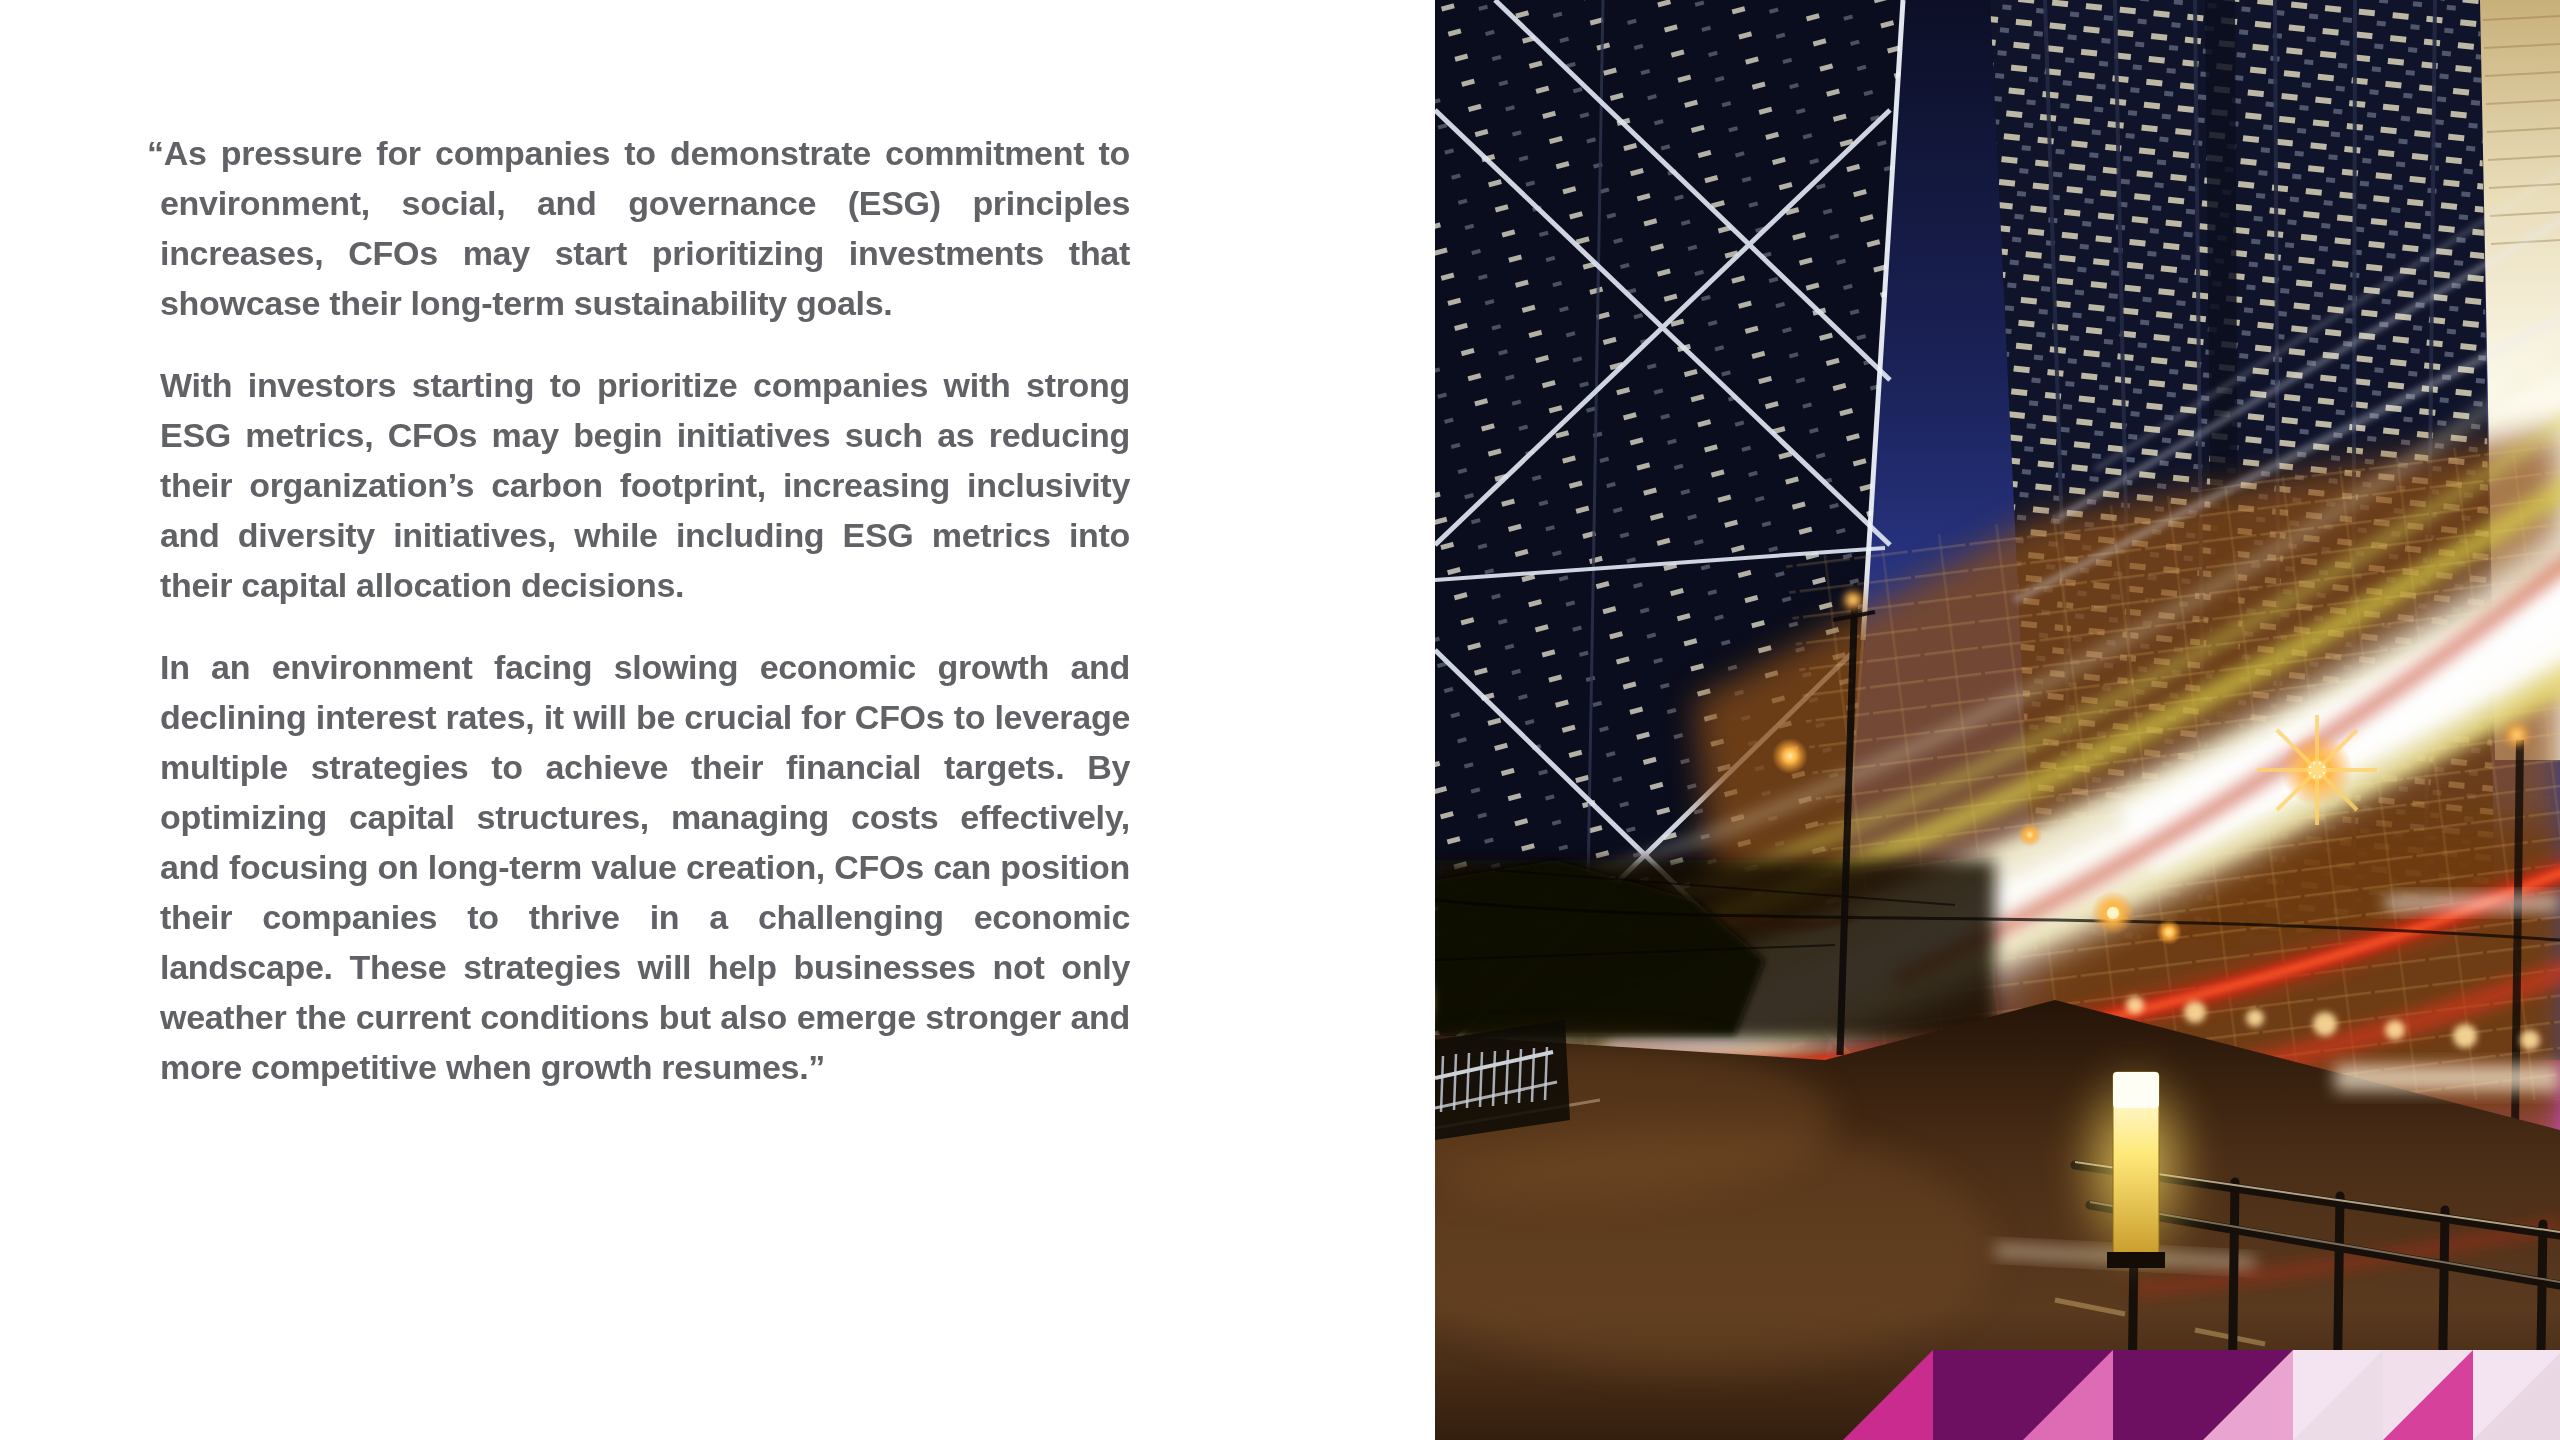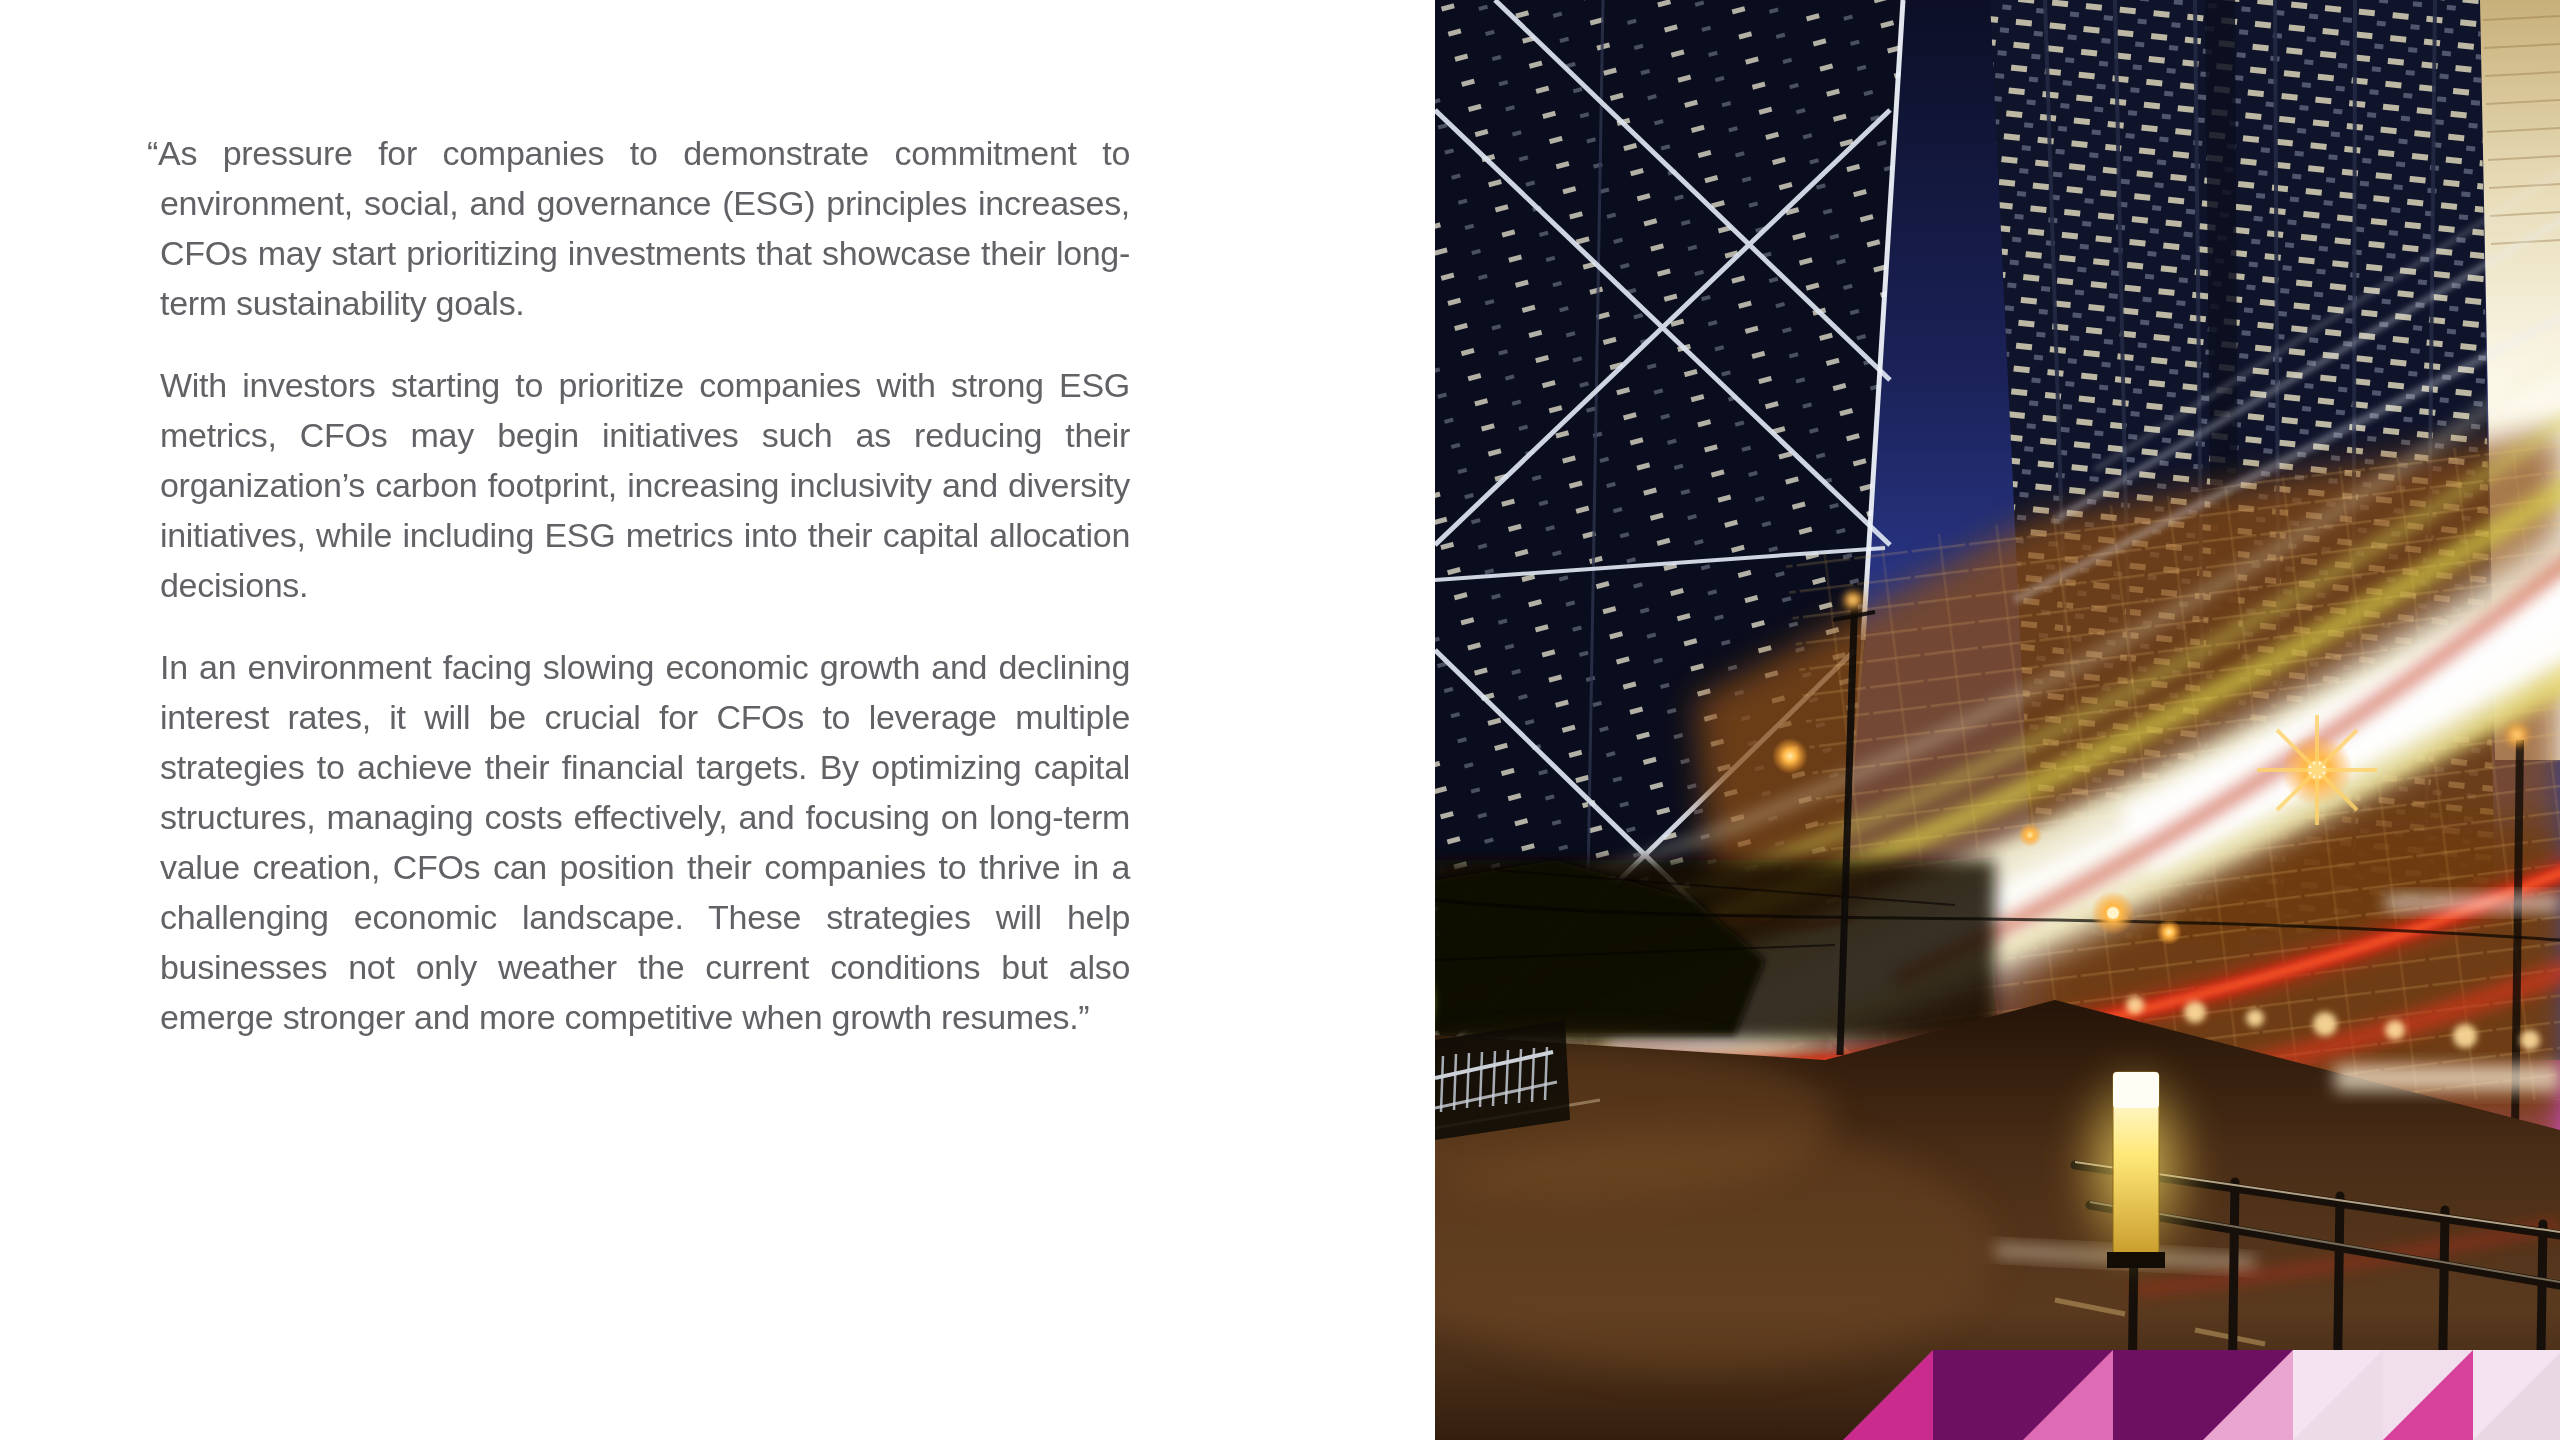--- a/index.html
+++ b/index.html
@@ -4,21 +4,21 @@
 <style>
   html,body{margin:0;padding:0;background:#ffffff;}
   body{width:2560px;height:1440px;overflow:hidden;font-family:"Liberation Sans",sans-serif;}
   .page{position:relative;width:2560px;height:1440px;background:#ffffff;}
 
   
   .quote-col{position:absolute;left:160px;top:128px;width:970px;}
   .quote-par{
     margin:0 0 32px 0;
     font-size:34px;line-height:50px;
-    color:#616266;font-weight:400;letter-spacing:-0.3px;
+    color:#616266;font-weight:700;letter-spacing:-0.3px;
     text-align:justify;text-align-last:left;
   }
   .quote-par:first-child{text-indent:-13px;}
   .quote-par:last-child{margin-bottom:3px;}
 
   
   .photo{
     position:absolute;left:1435px;top:0;width:1279px;height:1440px;
     overflow:hidden;background:#d946ef;
   }

